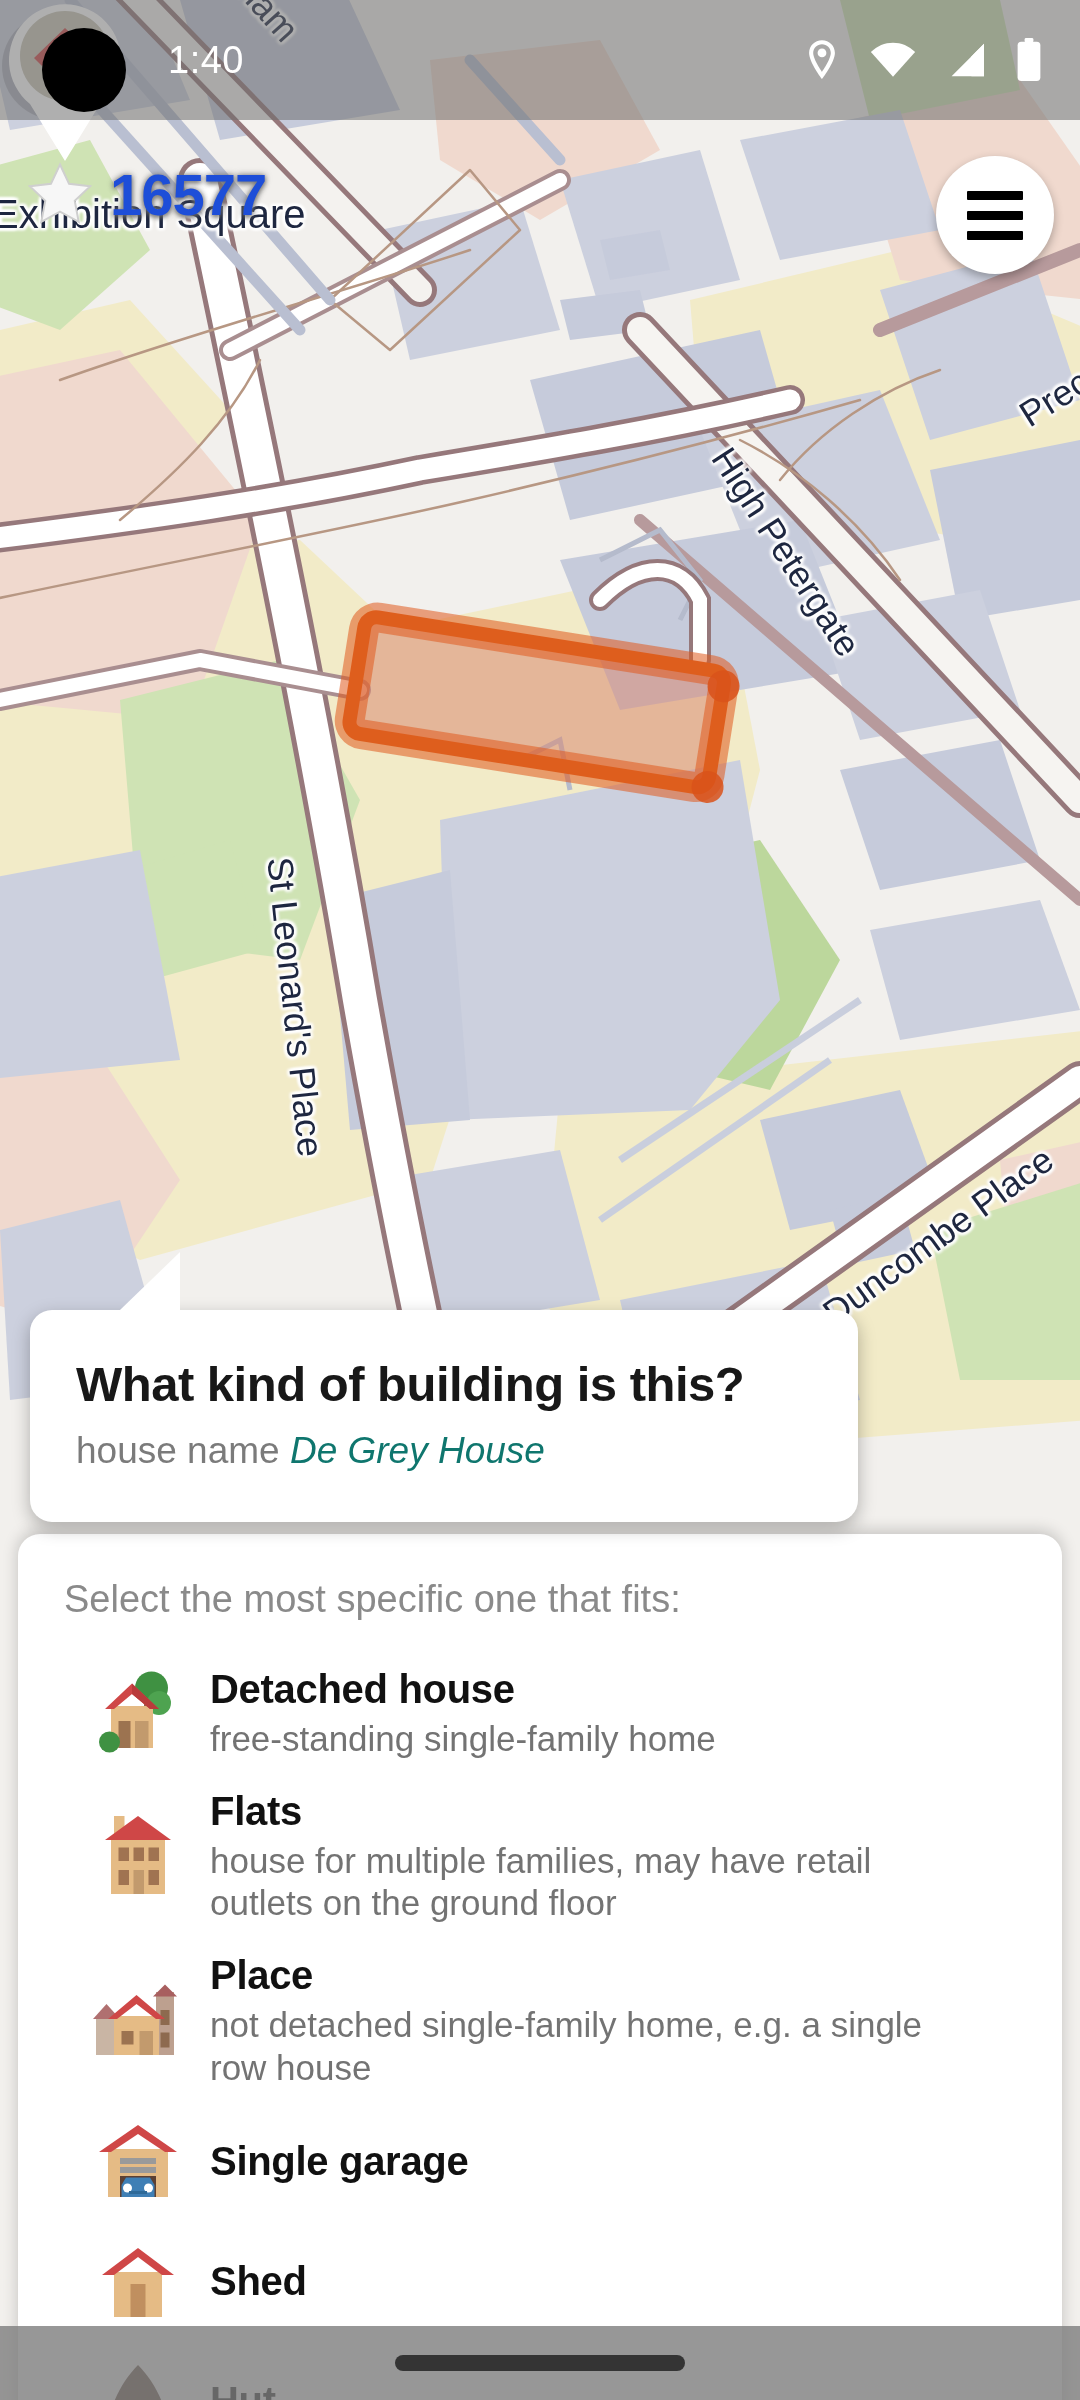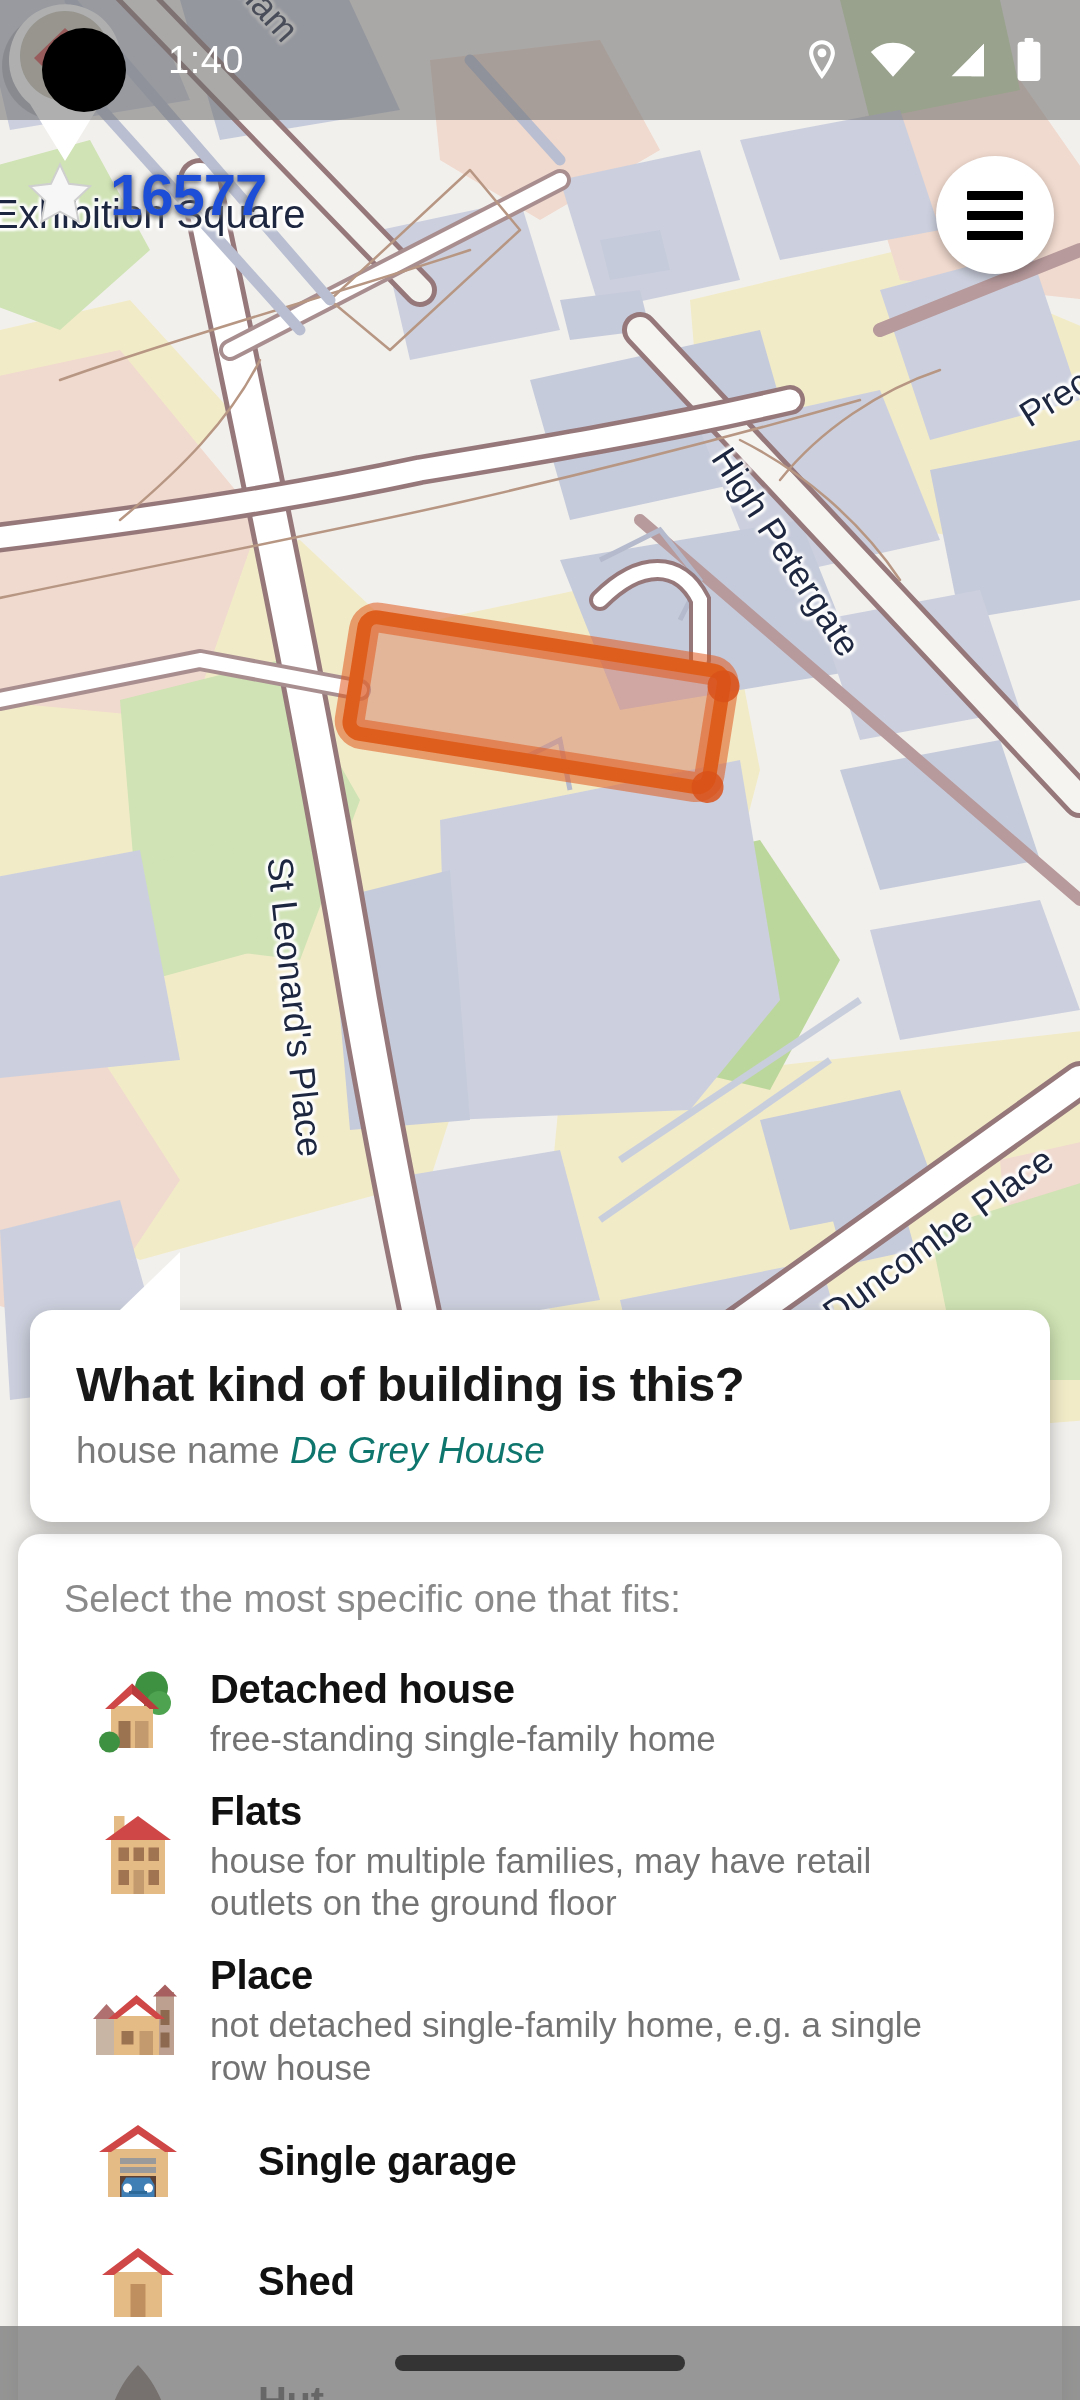--- a/index.html
+++ b/index.html
@@ -71,21 +71,21 @@
   .lbl-duncombe { left:815px; top:1300px; transform:rotate(-36deg); transform-origin:left top; font-size:36px; }
   .lbl-stleon-edge { left:-16px; top:1195px; transform:rotate(78deg); transform-origin:left top; font-size:36px; }
 
   
   .highlight-layer { position:absolute; inset:0; z-index:14; pointer-events:none; }
 
   .map-pin { position:absolute; left:465px; top:560px; width:130px; height:162px; z-index:20; }
 
   
   .question-card {
-    position:absolute; left:30px; top:1310px; width:1020px;
+    position:absolute; left:30px; top:1310px; width:828px;
     background:#fff; border-radius:22px; padding:46px 46px 50px 46px;
     box-shadow:0 6px 18px rgba(0,0,0,.28); z-index:25;
   }
   .bubble-tail {
     position:absolute; left:90px; top:-58px; width:0; height:0;
     border-left:60px solid transparent; border-bottom:58px solid #fff;
   }
   .question-title {
     font-size:49px; font-weight:700; color:#181818; letter-spacing:-0.5px;
   }
@@ -106,21 +106,21 @@
   .answer-list { margin-top:30px; }
   .answer-item {
     display:flex; align-items:center; padding:12px 46px 12px 72px;
     min-height:118px; cursor:pointer;
   }
   .answer-icon { width:96px; flex:0 0 96px; height:96px; margin-right:24px; }
   .answer-icon svg { display:block; width:96px; height:96px; }
   .answer-text { padding-top:4px; flex:1; }
   .answer-label { font-size:40px; font-weight:700; color:#111; letter-spacing:-0.3px; }
   .answer-desc { font-size:35px; color:#737373; line-height:1.22; margin-top:6px; max-width:760px; }
-  .answer-item.nodesc { align-items:center;gap:48px; }
+  .answer-item.nodesc { align-items:center; }
   .answer-item.nodesc .answer-text { padding-top:0; }
 
   
   .navbar {
     position:absolute; left:0; bottom:0; width:1080px; height:74px;
     background:rgba(125,125,125,0.80); z-index:50;
     display:flex; align-items:center; justify-content:center;
   }
   .nav-handle { width:290px; height:16px; border-radius:8px; background:#343434; }
 </style>

